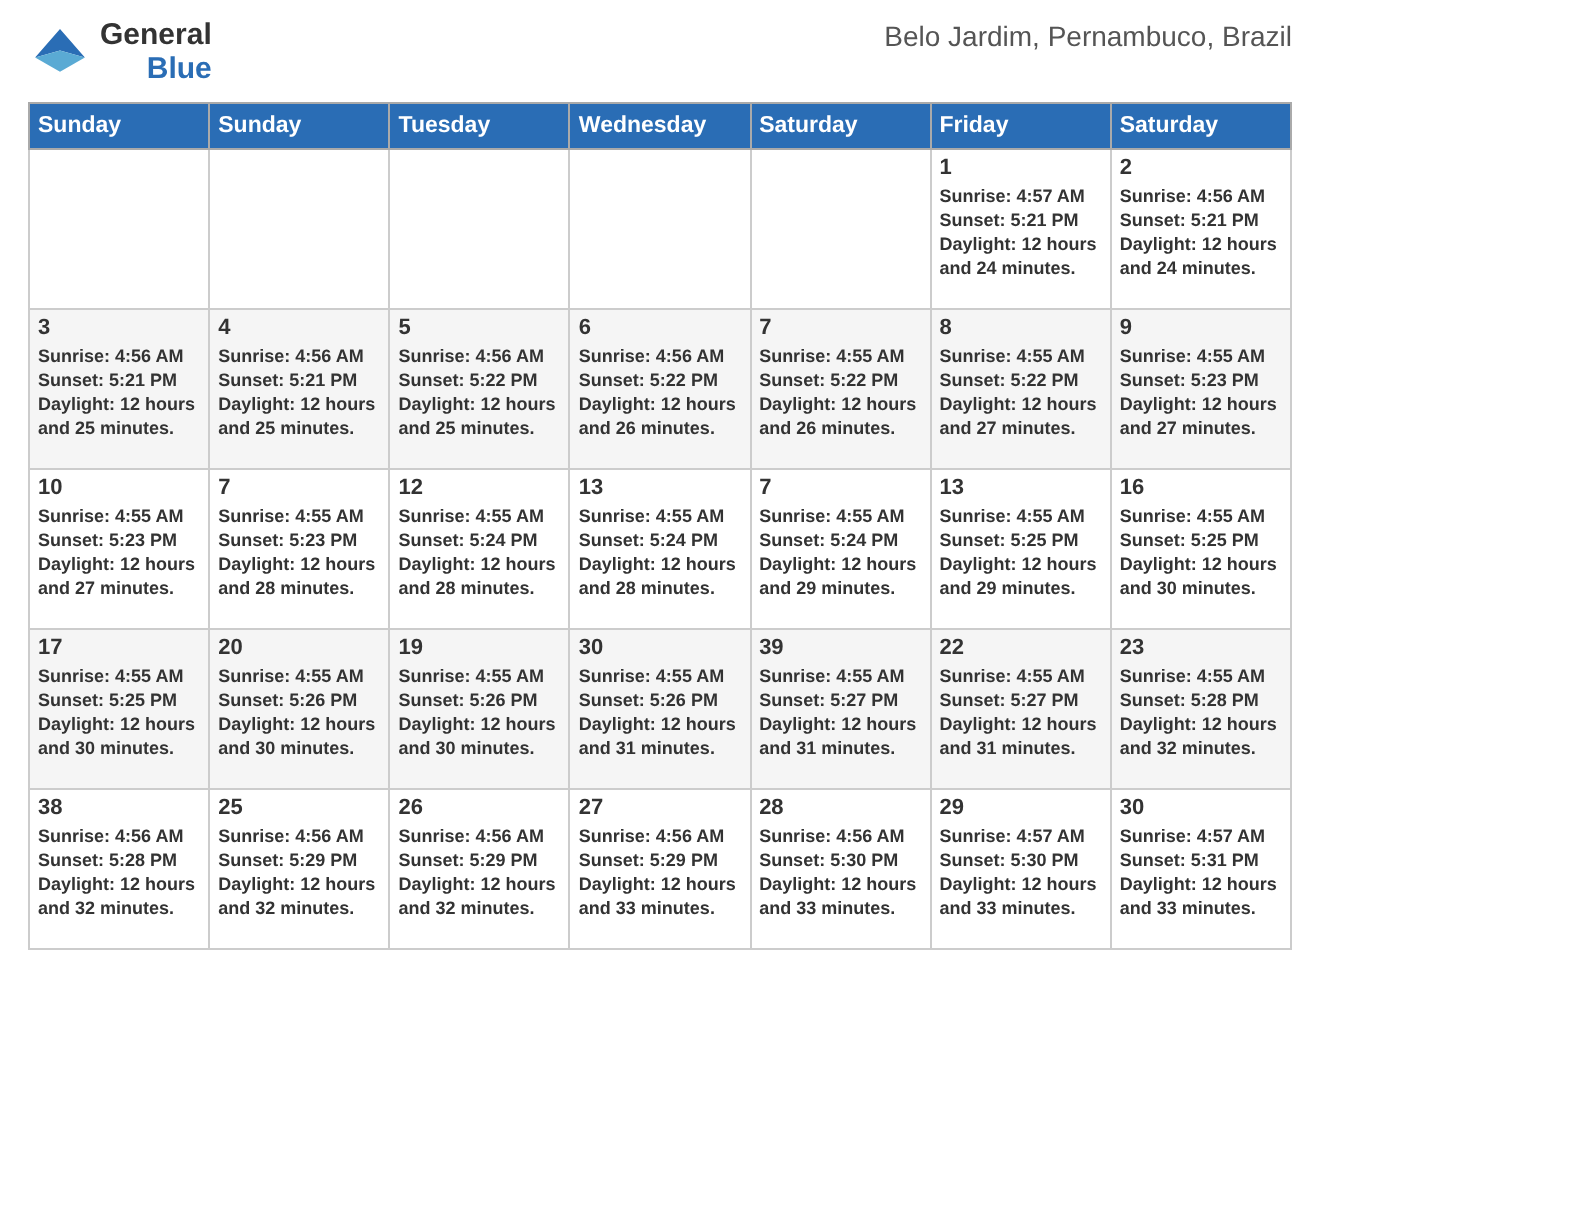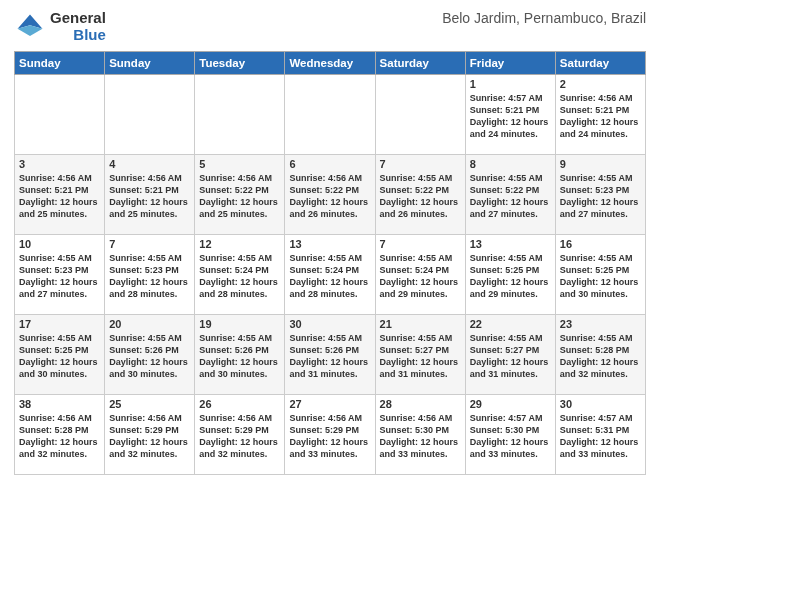--- a/index.html
+++ b/index.html
@@ -214,21 +214,21 @@
           </td>
           <td>
             <span class="day-num">19</span>
             <div class="day-info">Sunrise: 4:55 AM<br>Sunset: 5:26 PM<br>Daylight: 12 hours and 30 minutes.</div>
           </td>
           <td>
             <span class="day-num">30</span>
             <div class="day-info">Sunrise: 4:55 AM<br>Sunset: 5:26 PM<br>Daylight: 12 hours and 31 minutes.</div>
           </td>
           <td>
-            <span class="day-num">21</span>
+            <span class="day-num">39</span>
             <div class="day-info">Sunrise: 4:55 AM<br>Sunset: 5:27 PM<br>Daylight: 12 hours and 31 minutes.</div>
           </td>
           <td>
             <span class="day-num">22</span>
             <div class="day-info">Sunrise: 4:55 AM<br>Sunset: 5:27 PM<br>Daylight: 12 hours and 31 minutes.</div>
           </td>
           <td>
             <span class="day-num">23</span>
             <div class="day-info">Sunrise: 4:55 AM<br>Sunset: 5:28 PM<br>Daylight: 12 hours and 32 minutes.</div>
           </td>

